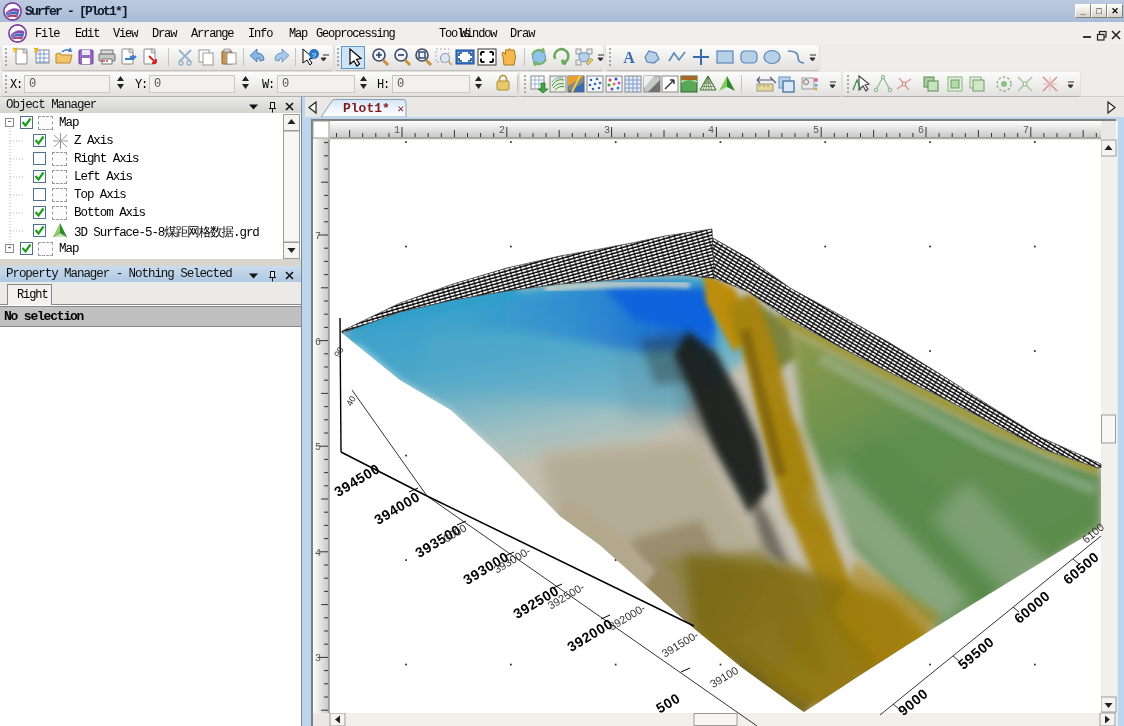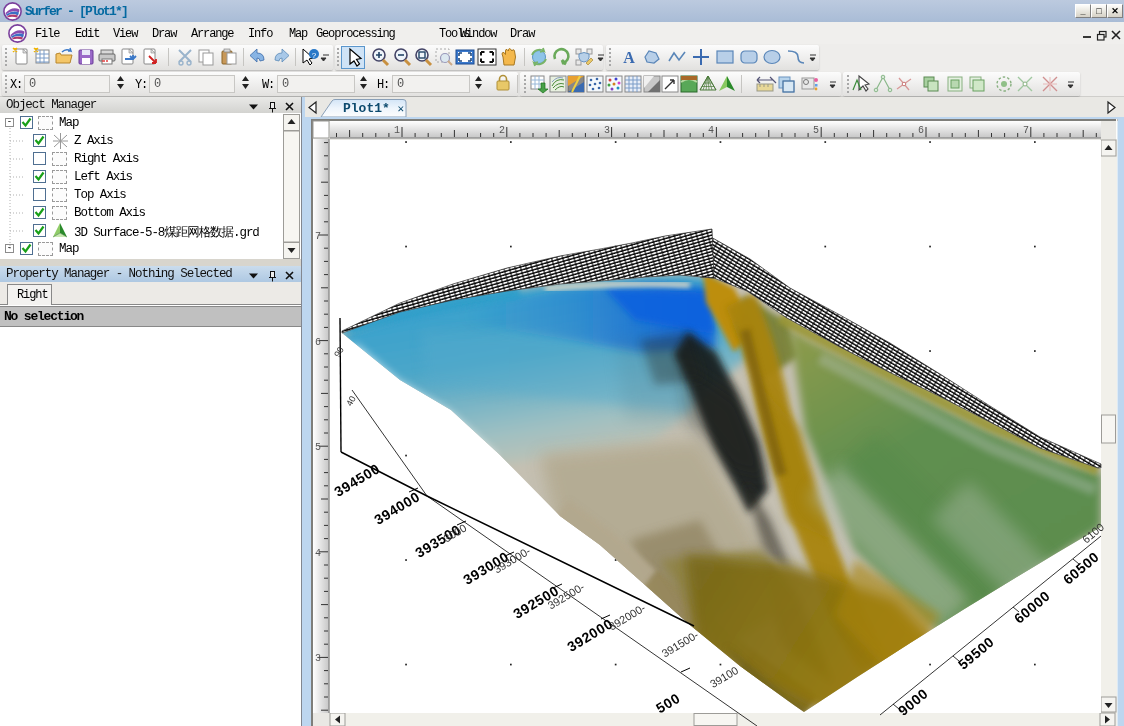--- a/index.html
+++ b/index.html
@@ -1,33 +1,33 @@
 <!DOCTYPE html>
 <html><head><meta charset="utf-8"><style>*{margin:0;padding:0;box-sizing:border-box}
 html,body{width:1124px;height:726px;overflow:hidden;background:#fff}
 body{font-family:"Liberation Mono",monospace}
 .abs{position:absolute}
 #titlebar{left:0;top:0;width:1124px;height:22px;background:linear-gradient(#bccadf,#a9bcd6)}
-#titletext{left:25px;top:4px;font-size:13px;font-weight:bold;color:#0369a1;letter-spacing:-1.8px}
+#titletext{left:25px;top:4px;font-size:13px;font-weight:bold;color:#0f172a;letter-spacing:-1.8px}
 .winbtn{width:16px;height:14px;background:linear-gradient(#fdfdfb,#d6d2c6);border:1px solid #808080;border-top-color:#fff;border-left-color:#fff;font-size:9px;font-weight:bold;text-align:center;line-height:13px;color:#000;font-family:"Liberation Sans",sans-serif}
 #menubar{left:0;top:22px;width:1124px;height:22px;background:#f0efed}
 .mi{position:absolute;top:27px;font-size:12px;color:#000;white-space:pre;letter-spacing:-1.15px}
 #tb1{left:0;top:44px;width:1124px;height:27px;background:#eeedeb}
 #tb2{left:0;top:71px;width:1124px;height:26px;background:#eeedeb;border-bottom:1px solid #cfcecb}
 .tbseg{position:absolute;background:linear-gradient(#fcfcfc,#e2e1df);border-radius:2px;box-shadow:0 1px 1.5px rgba(130,130,130,.5)}
 .spinlab{position:absolute;top:78px;font-size:12px;color:#000;letter-spacing:-1.1px}
 .spinbox{position:absolute;top:75px;height:18px;background:#f2f1ef;border:1px solid #c8c7c4;font-size:12px;color:#555;padding:1px 4px}
 .panehdr{position:absolute;left:0;width:301px;height:16px;font-size:12.5px;color:#111;padding:1px 6px 0 6px;background:linear-gradient(#e9e9e7,#d3d3d0);letter-spacing:-1.05px}
 .trow{position:absolute;font-size:12.5px;color:#000;white-space:pre;letter-spacing:-1.05px}
 .expand{position:absolute;width:9px;height:9px;border:1px solid #8c8c8c;background:#fff;line-height:7px;font-size:9px;text-align:center;color:#000}
 .chk{position:absolute;width:13px;height:13px;border:1px solid #4f6f91;background:#fff}
 .dashbox{position:absolute;width:15px;height:14px;border:1px dashed #9a9a9a;background:#fcfcfc}
 #infotab{position:absolute;left:7px;top:284px;width:45px;height:21px;background:#f3f2f0;border:1px solid #888;border-bottom:none;font-size:12px;padding:3px 0 0 9px;color:#000;letter-spacing:-1.1px}
 #nosel{position:absolute;left:0px;top:306px;width:301px;height:21px;background:#c0c0c0;border-top:1px solid #888;border-bottom:1px solid #888;font-size:13px;font-weight:bold;padding:2px 4px;color:#000;letter-spacing:-1.2px}
-#tabtext{position:absolute;left:343px;top:101px;font-size:13px;font-weight:bold;color:#0c4a6e}
+#tabtext{position:absolute;left:343px;top:101px;font-size:13px;font-weight:bold;color:#7f1d1d}
 .maplab{position:absolute;font-family:"Liberation Sans",sans-serif;font-weight:bold;font-size:14px;letter-spacing:0.6px;color:#000;white-space:pre}
 .maplabs{position:absolute;font-family:"Liberation Sans",sans-serif;font-size:11px;color:#333;white-space:pre}
 </style></head><body>
 <div class="abs" id="titlebar"></div>
 <svg class="abs" style="left:3px;top:2px" width="19" height="19" viewBox="0 0 19 19">
     <circle cx="9.5" cy="9.5" r="8.6" fill="#fff" stroke="#7a3f9c" stroke-width="1.6"></circle>
     <path d="M2.5,11 Q9,4 16.5,7.5 L16,10.5 Q9,7 3,12.5 Z" fill="#8a4bb0"></path>
     <path d="M3,12.5 Q9.5,8 16,10.5 L15,13.5 Q9,10.5 4,14 Z" fill="#3b6fc4"></path>
     <path d="M4,14 Q9.5,11.5 15,13.5 L14,15.5 Q9.5,14 5,15.2 Z" fill="#b03a6e"></path>
   </svg>

